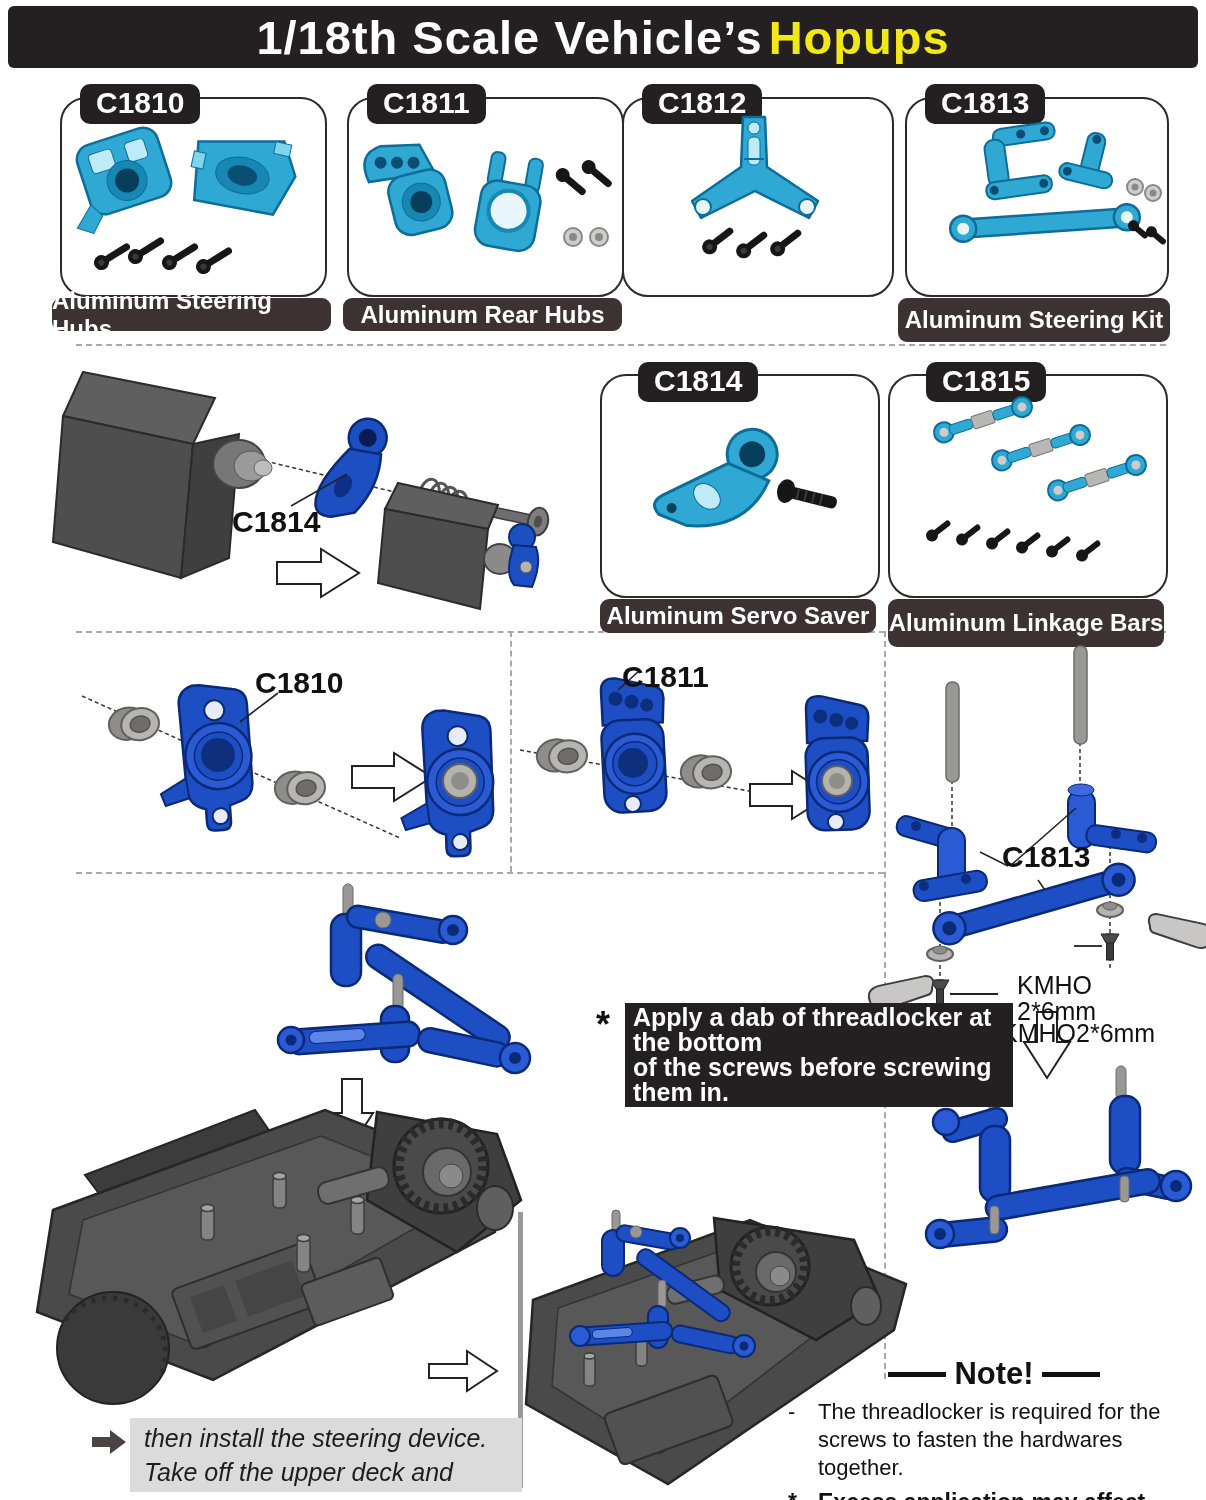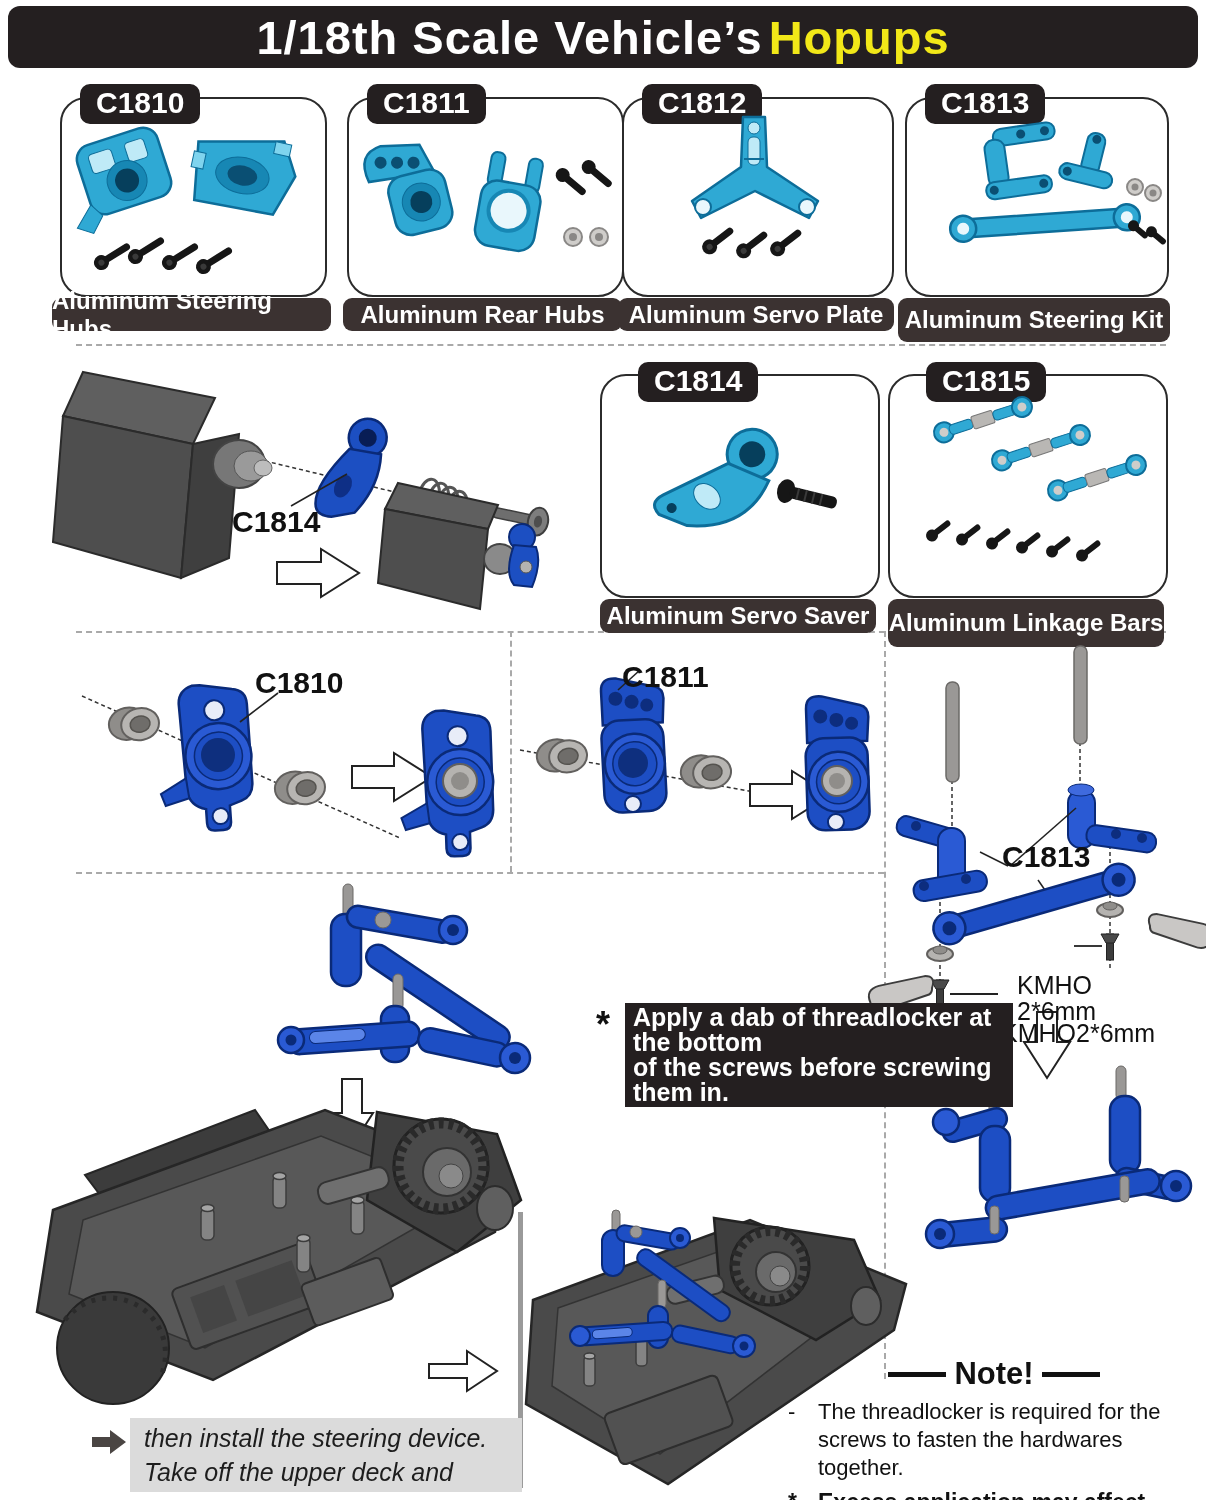--- a/index.html
+++ b/index.html
@@ -1,20 +1,20 @@
 <!DOCTYPE html>
 <html><head>
 <meta charset="utf-8">
 <style>
   html,body{margin:0;padding:0;background:#fff;}
   #page{position:relative;width:1206px;height:1500px;background:#fff;overflow:hidden;
         font-family:"Liberation Sans", sans-serif;}
   
   .hdr{position:absolute;left:8px;top:6px;width:1190px;height:62px;background:#241f20;
-       border-radius:12px;display:flex;align-items:center;justify-content:center;}
+       border-radius:6px;display:flex;align-items:center;justify-content:center;}
   .hdr .t{font-size:47px;font-weight:bold;color:#fff;letter-spacing:1px;white-space:pre;}
   .hdr .a{color:#f2e818;margin-left:6px;}
   
   .pbox{position:absolute;background:#fff;border:2px solid #2b2b2b;border-radius:26px;}
   .ptab{position:absolute;background:#241f20;color:#fff;font-weight:bold;font-size:30px;
         padding:1px 14px 3px;border-radius:10px;border:2px solid #241f20;line-height:32px;}
   .pcap{position:absolute;background:#3b3231;color:#fff;font-weight:bold;font-size:24px;
         border-radius:9px;display:flex;align-items:center;justify-content:center;}
   .dash-h{position:absolute;border-top:2px dashed #a9a9a9;}
   .dash-v{position:absolute;border-left:2px dashed #a9a9a9;}
@@ -48,21 +48,20 @@
   <div class="pbox" style="left:60px;top:97px;width:263px;height:196px"></div>
   <div class="ptab" style="left:80px;top:84px">C1810</div>
   <div class="pcap" style="left:52px;top:298px;width:279px;height:33px">Aluminum Steering Hubs</div>
 
   <div class="pbox" style="left:347px;top:97px;width:273px;height:196px"></div>
   <div class="ptab" style="left:367px;top:84px">C1811</div>
   <div class="pcap" style="left:343px;top:298px;width:279px;height:33px">Aluminum Rear Hubs</div>
 
   <div class="pbox" style="left:622px;top:97px;width:268px;height:196px"></div>
   <div class="ptab" style="left:642px;top:84px">C1812</div>
-  <div class="pcap" style="left:618px;top:298px;width:276px;height:33px">Aluminum Servo Plate</div>
 
   <div class="pbox" style="left:905px;top:97px;width:260px;height:196px"></div>
   <div class="ptab" style="left:925px;top:84px">C1813</div>
   <div class="pcap" style="left:898px;top:298px;width:272px;height:44px">Aluminum Steering Kit</div>
 
   <svg style="left:62px;top:99px" width="259" height="192" viewBox="0 0 259 192">
     <defs>
         <g id="sc1">
           <rect x="0" y="-3.5" width="30" height="7" rx="3.5" fill="#161616"></rect>
           <circle cx="-3" cy="0" r="7.5" fill="#161616"></circle>

